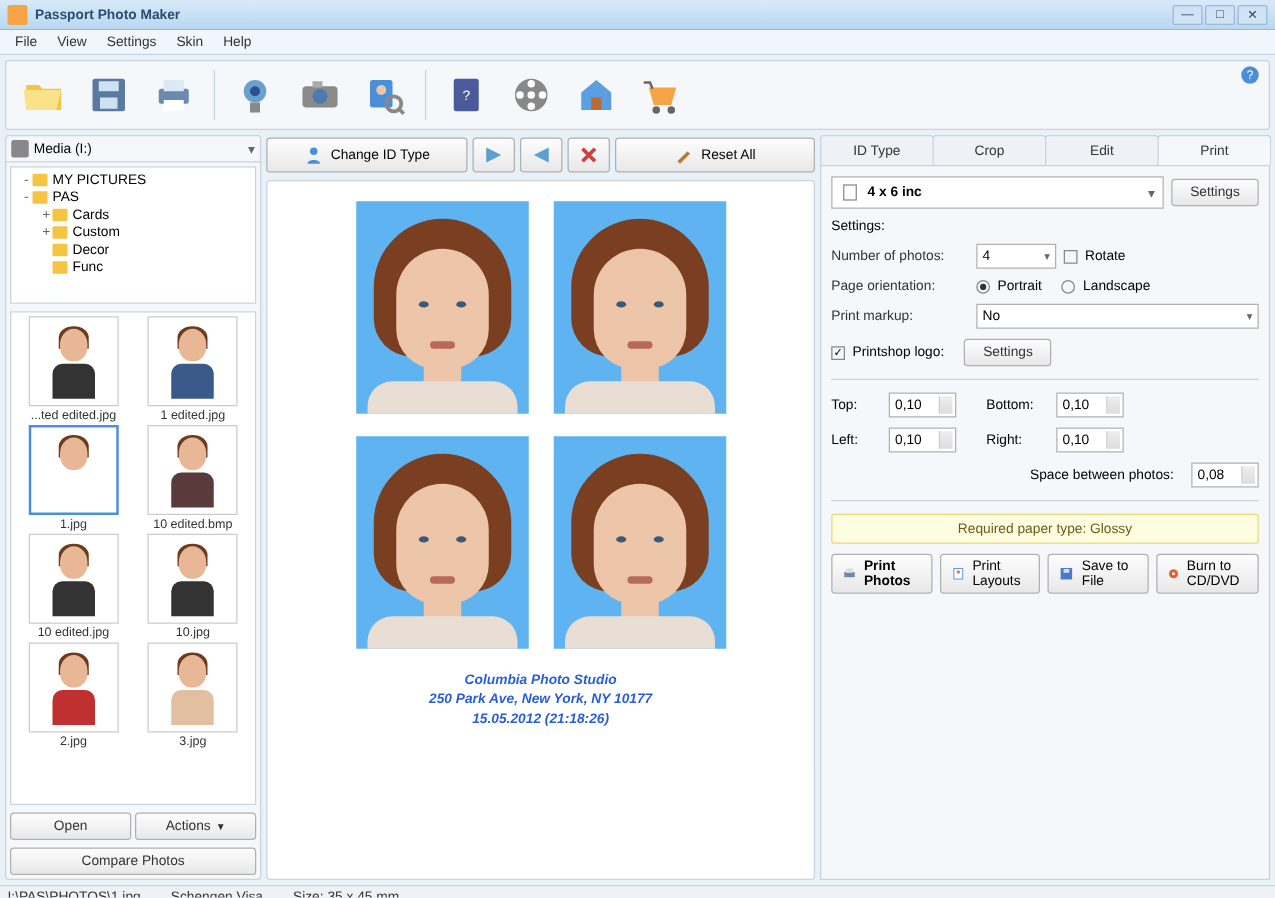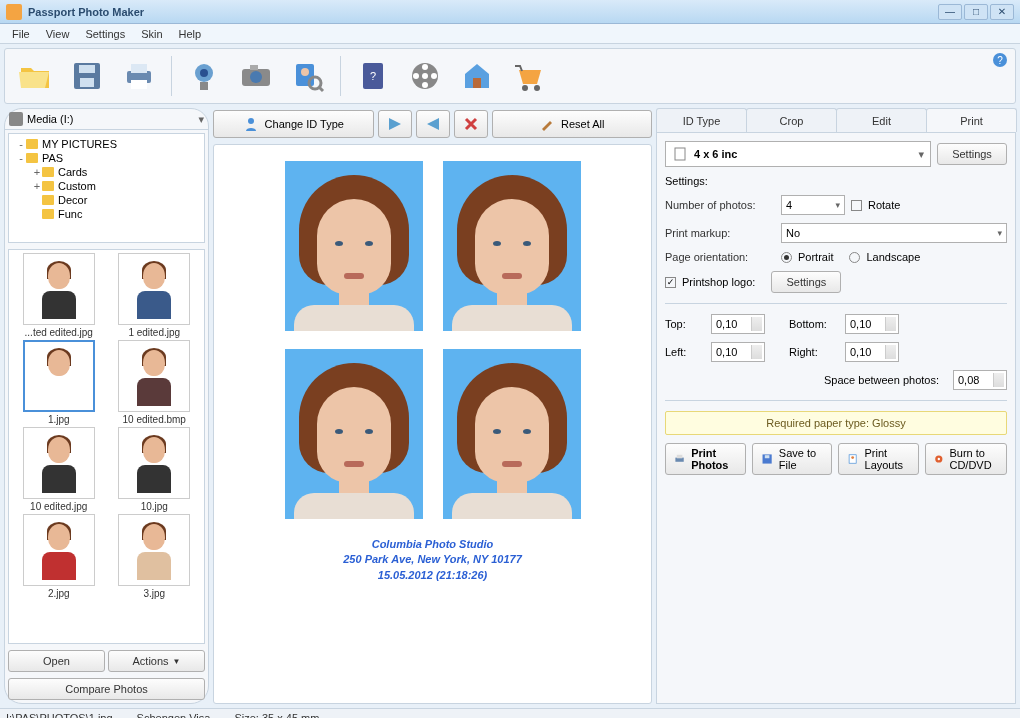--- a/index.html
+++ b/index.html
@@ -170,21 +170,21 @@
         <circle cx="14" cy="30" r="3" fill="#666"></circle>
         <circle cx="26" cy="30" r="3" fill="#666"></circle>
         <path d="M4 8h5l2 5" stroke="#666" stroke-width="2" fill="none"></path>
       </svg>
     </div>
   <div class="helpbubble">?</div>
 </div>
 
 <div class="main">
   <div class="left">
-    <div class="panel" style="display:flex;flex-direction:column;flex:1;border-radius:18px;">
+    <div class="panel" style="display:flex;flex-direction:column;flex:1;">
       <div class="drivebar">
         <div class="disk"></div>
         <span>Media (I:)</span>
         <span style="margin-left:auto;color:#666;">▾</span>
       </div>
       <div class="tree" id="tree">
           <div style="padding-left: 4px;"><span class="pm">-</span><span class="folder"></span>MY PICTURES</div>
           <div style="padding-left: 4px;"><span class="pm">-</span><span class="folder"></span>PAS</div>
           <div style="padding-left: 20px;"><span class="pm">+</span><span class="folder"></span>Cards</div>
           <div style="padding-left: 20px;"><span class="pm">+</span><span class="folder"></span>Custom</div>
@@ -388,31 +388,31 @@
       <div>Settings:</div>
       <div class="row">
         <span class="lbl2">Number of photos:</span>
         <div class="smsel">
             <span>4</span>
           </div>
         <span class="chk"></span>
         <span>Rotate</span>
       </div>
       <div class="row">
-        <span class="lbl2">Print markup:</span>
-        <div class="smsel" style="flex:1">
-            <span>No</span>
-          </div>
-      </div>
-      <div class="row">
         <span class="lbl2">Page orientation:</span>
         <span class="radio on"></span>
           <span>Portrait</span>
         <span class="radio" style="margin-left:10px"></span>
           <span>Landscape</span>
+      </div>
+      <div class="row">
+        <span class="lbl2">Print markup:</span>
+        <div class="smsel" style="flex:1">
+            <span>No</span>
+          </div>
       </div>
       <div class="row">
         <span class="chk">✓</span>
         <span>Printshop logo:</span>
         <div class="btn" style="flex:0 0 70px;margin-left:10px">Settings</div>
       </div>
       <div class="hr"></div>
       <div class="row">
         <span style="width:40px">Top:</span>
         <div class="spin">
@@ -444,31 +444,31 @@
       <div class="bigbtns">
         <div class="bigbtn">
             <svg class="ico" viewBox="0 0 16 16">
               <rect x="2" y="6" width="12" height="6" fill="#6a8ab0"></rect>
               <rect x="4" y="2" width="8" height="5" fill="#ddd"></rect>
             </svg>
             <b>Print Photos</b>
           </div>
         <div class="bigbtn">
             <svg class="ico" viewBox="0 0 16 16">
+              <rect x="3" y="2" width="10" height="12" fill="#fff" stroke="#4a90d9"></rect>
+              <circle cx="8" cy="6" r="2" fill="#e08040"></circle>
+            </svg>
+            <span>Print Layouts</span>
+          </div>
+        <div class="bigbtn">
+            <svg class="ico" viewBox="0 0 16 16">
               <rect x="2" y="2" width="12" height="12" fill="#4a7ad0"></rect>
               <rect x="5" y="3" width="6" height="4" fill="#cfe0f0"></rect>
             </svg>
             <span>Save to File</span>
-          </div>
-        <div class="bigbtn">
-            <svg class="ico" viewBox="0 0 16 16">
-              <rect x="3" y="2" width="10" height="12" fill="#fff" stroke="#4a90d9"></rect>
-              <circle cx="8" cy="6" r="2" fill="#e08040"></circle>
-            </svg>
-            <span>Print Layouts</span>
           </div>
         <div class="bigbtn">
             <svg class="ico" viewBox="0 0 16 16">
               <circle cx="8" cy="8" r="6" fill="#e06030"></circle>
               <circle cx="8" cy="8" r="2" fill="#fff"></circle>
             </svg>
             <span>Burn to CD/DVD</span>
           </div>
       </div>
     </div>

